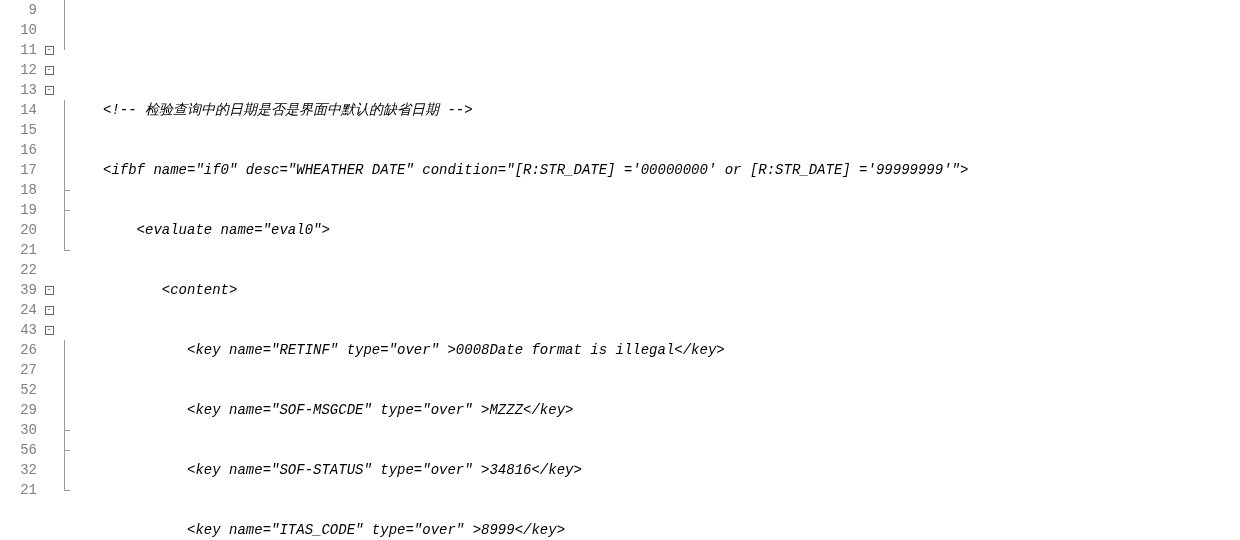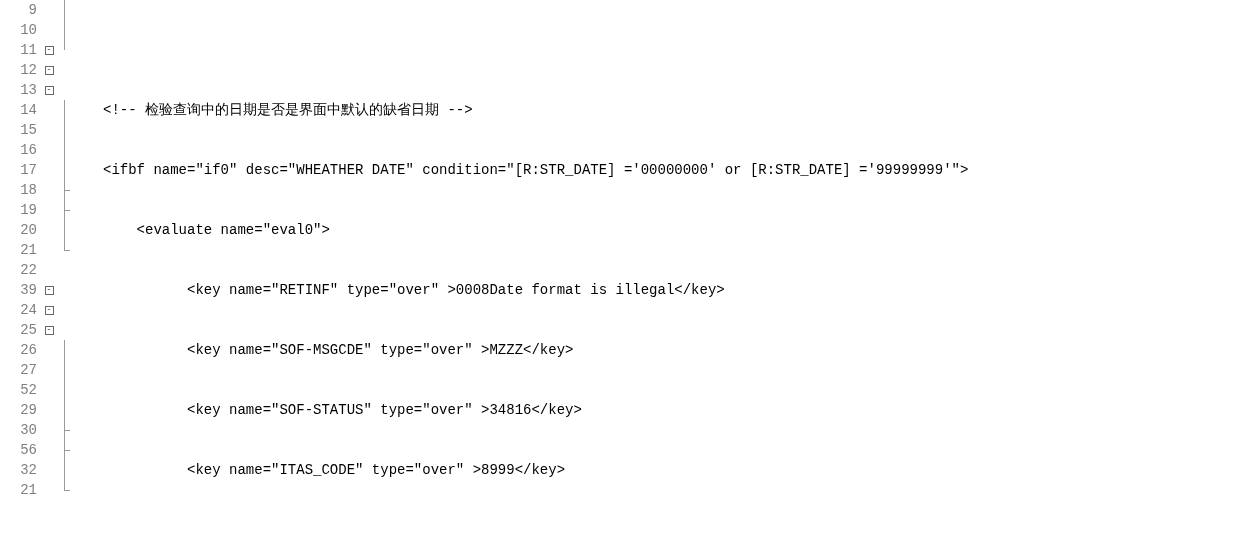--- a/index.html
+++ b/index.html
@@ -88,20 +88,21 @@
     border-top: 1px solid #9a9a9a;
   }
   .code {
     flex: 1 1 auto;
     white-space: pre;
     padding-left: 32px;
   }
   .code .row {
     height: 20px;
     display: block;
+    font-style: italic;
   }
 </style>
 </head>
 <body>
 
 <div class="editor">
 
   <div class="gutter">
     <div class="ln">9</div>
     <div class="ln">10</div>
@@ -112,21 +113,21 @@
     <div class="ln">15</div>
     <div class="ln">16</div>
     <div class="ln">17</div>
     <div class="ln">18</div>
     <div class="ln">19</div>
     <div class="ln">20</div>
     <div class="ln">21</div>
     <div class="ln">22</div>
     <div class="ln">39</div>
     <div class="ln">24</div>
-    <div class="ln">25</div>
+    <div class="ln">43</div>
     <div class="ln">26</div>
     <div class="ln">27</div>
     <div class="ln">52</div>
     <div class="ln">29</div>
     <div class="ln">30</div>
     <div class="ln">56</div>
     <div class="ln">32</div>
     <div class="ln">21</div>
   </div>
 
@@ -240,20 +241,21 @@
         <span class="vbar top-half"></span>
         <span class="tee"></span>
       </div>
   </div>
 
   <div class="code">
     <span class="row"></span>
     <span class="row">&lt;!-- 检验查询中的日期是否是界面中默认的缺省日期 --&gt;</span>
     <span class="row">&lt;ifbf name="if0" desc="WHEATHER DATE" condition="[R:STR_DATE] ='00000000' or [R:STR_DATE] ='99999999'"&gt;</span>
     <span class="row">    &lt;evaluate name="eval0"&gt;</span>
+    <span class="row">       &lt;content&gt;</span>
     <span class="row">          &lt;key name="RETINF" type="over" &gt;0008Date format is illegal&lt;/key&gt;</span>
     <span class="row">          &lt;key name="SOF-MSGCDE" type="over" &gt;MZZZ&lt;/key&gt;</span>
     <span class="row">          &lt;key name="SOF-STATUS" type="over" &gt;34816&lt;/key&gt;</span>
     <span class="row">          &lt;key name="ITAS_CODE" type="over" &gt;8999&lt;/key&gt;</span>
     
     
     
     
     
     

